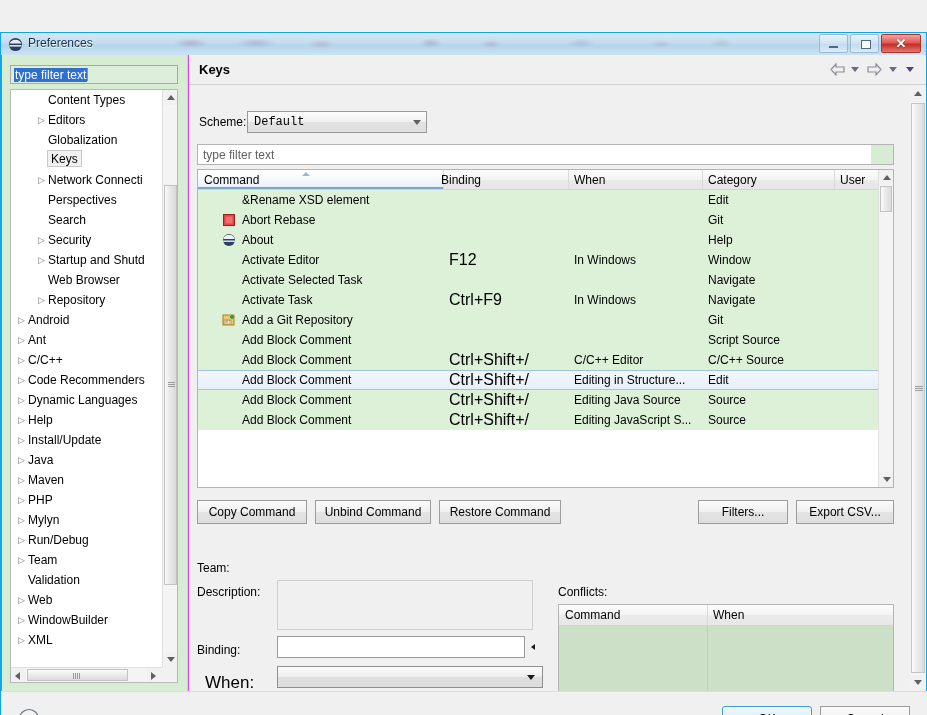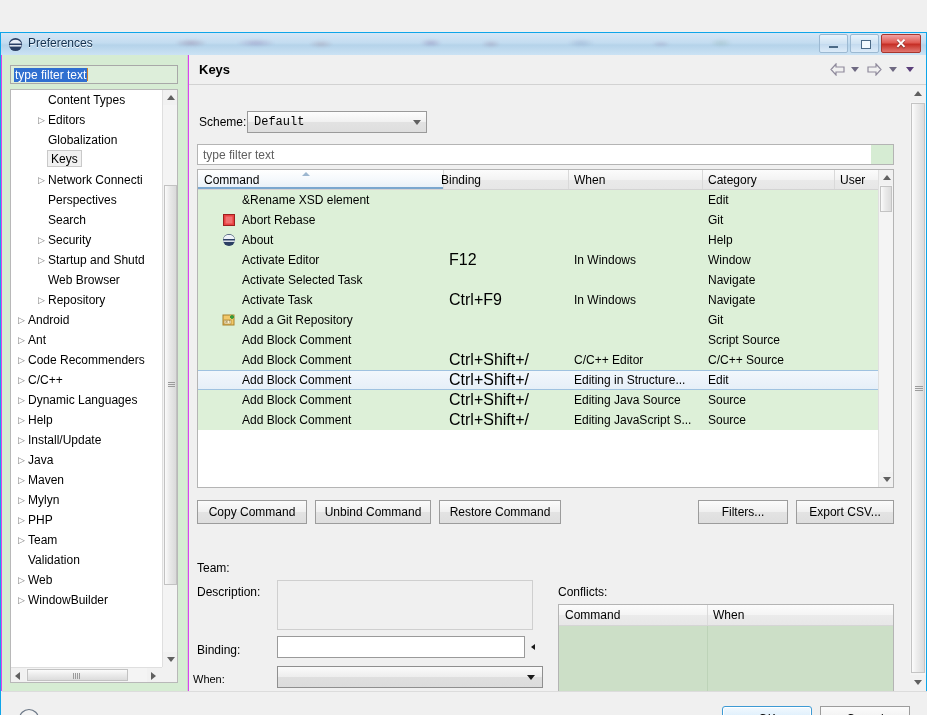--- a/index.html
+++ b/index.html
@@ -343,21 +343,21 @@
   #btn-copy    { left:8px;   top:414px; width:110px; height:24px; }
   #btn-unbind  { left:126px; top:414px; width:116px; height:24px; }
   #btn-restore { left:250px; top:414px; width:122px; height:24px; }
   #btn-filters { left:509px; top:414px; width:90px;  height:24px; }
   #btn-export  { left:607px; top:414px; width:98px;  height:24px; }
 
   
   #lbl-name { position:absolute; left:8px; top:475px; font-size:12px; }
   #lbl-desc { position:absolute; left:8px; top:499px; font-size:12px; }
   #lbl-bind { position:absolute; left:8px; top:557px; font-size:12px; }
-  #lbl-when { position:absolute; left:4px; top:587px; font-size:11px; }
+  #lbl-when { position:absolute; left:16px; top:587px; font-size:17px; }
 
   #desc-box {
     position:absolute; left:88px; top:494px; width:256px; height:50px;
     background:#f0f0f0; border:1px solid #cfcfcf;
   }
   #bind-box {
     position:absolute; left:88px; top:550px; width:248px; height:22px;
     background:#ffffff; border:1px solid #9a9a9a;
   }
   #bind-aux {
@@ -451,33 +451,35 @@
             <div class="tree-item ind1 sel"><span class="arrow none">▷</span><span class="tlabel">Keys</span></div>
             <div class="tree-item ind1"><span class="arrow">▷</span><span class="tlabel">Network Connecti</span></div>
             <div class="tree-item ind1"><span class="arrow none">▷</span><span class="tlabel">Perspectives</span></div>
             <div class="tree-item ind1"><span class="arrow none">▷</span><span class="tlabel">Search</span></div>
             <div class="tree-item ind1"><span class="arrow">▷</span><span class="tlabel">Security</span></div>
             <div class="tree-item ind1"><span class="arrow">▷</span><span class="tlabel">Startup and Shutd</span></div>
             <div class="tree-item ind1"><span class="arrow none">▷</span><span class="tlabel">Web Browser</span></div>
             <div class="tree-item ind1"><span class="arrow">▷</span><span class="tlabel">Repository</span></div>
             <div class="tree-item ind0"><span class="arrow">▷</span><span class="tlabel">Android</span></div>
             <div class="tree-item ind0"><span class="arrow">▷</span><span class="tlabel">Ant</span></div>
+            <div class="tree-item ind0"><span class="arrow">▷</span><span class="tlabel">C/C++</span></div>
             <div class="tree-item ind0"><span class="arrow">▷</span><span class="tlabel">Code Recommenders</span></div>
-            <div class="tree-item ind0"><span class="arrow">▷</span><span class="tlabel">C/C++</span></div>
             <div class="tree-item ind0"><span class="arrow">▷</span><span class="tlabel">Dynamic Languages</span></div>
             <div class="tree-item ind0"><span class="arrow">▷</span><span class="tlabel">Help</span></div>
             <div class="tree-item ind0"><span class="arrow">▷</span><span class="tlabel">Install/Update</span></div>
             <div class="tree-item ind0"><span class="arrow">▷</span><span class="tlabel">Java</span></div>
             <div class="tree-item ind0"><span class="arrow">▷</span><span class="tlabel">Maven</span></div>
+            <div class="tree-item ind0"><span class="arrow">▷</span><span class="tlabel">PHP</span></div>
             <div class="tree-item ind0"><span class="arrow">▷</span><span class="tlabel">Mylyn</span></div>
-            <div class="tree-item ind0"><span class="arrow">▷</span><span class="tlabel">PHP</span></div>
+            <div class="tree-item ind0"><span class="arrow">▷</span><span class="tlabel">Run/Debug</span></div>
             <div class="tree-item ind0"><span class="arrow">▷</span><span class="tlabel">Team</span></div>
             <div class="tree-item ind0"><span class="arrow none">▷</span><span class="tlabel">Validation</span></div>
             <div class="tree-item ind0"><span class="arrow">▷</span><span class="tlabel">Web</span></div>
             <div class="tree-item ind0"><span class="arrow">▷</span><span class="tlabel">WindowBuilder</span></div>
+            <div class="tree-item ind0"><span class="arrow">▷</span><span class="tlabel">XML</span></div>
           </div>
 
         <div id="tree-vsb">
           <div class="sb-arrow-up">
               <i class="tri tri-up"></i>
             </div>
           <div class="thumb"></div>
           <div class="sb-arrow-dn">
               <i class="tri tri-dn"></i>
             </div>

